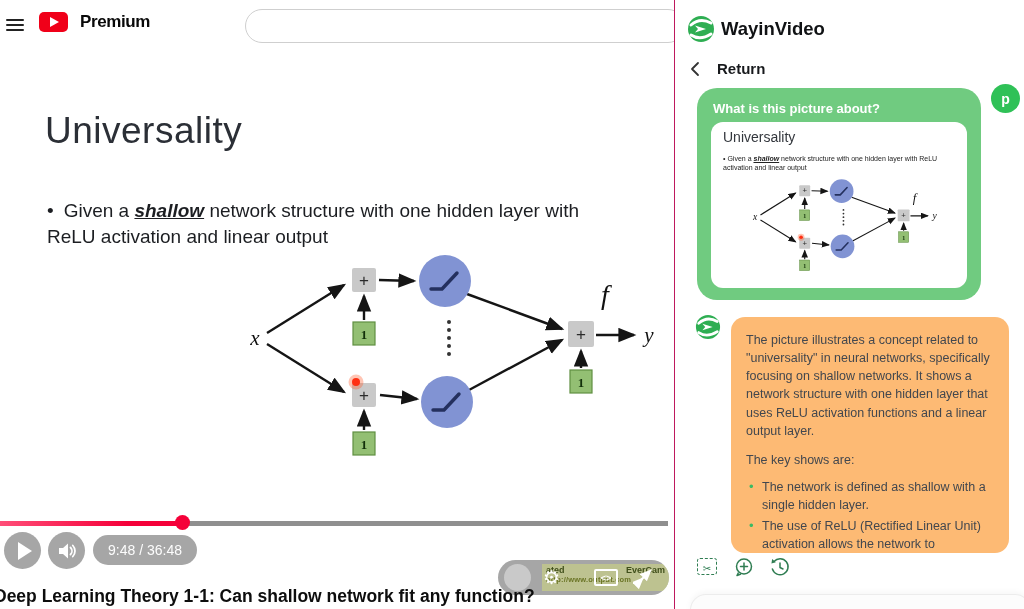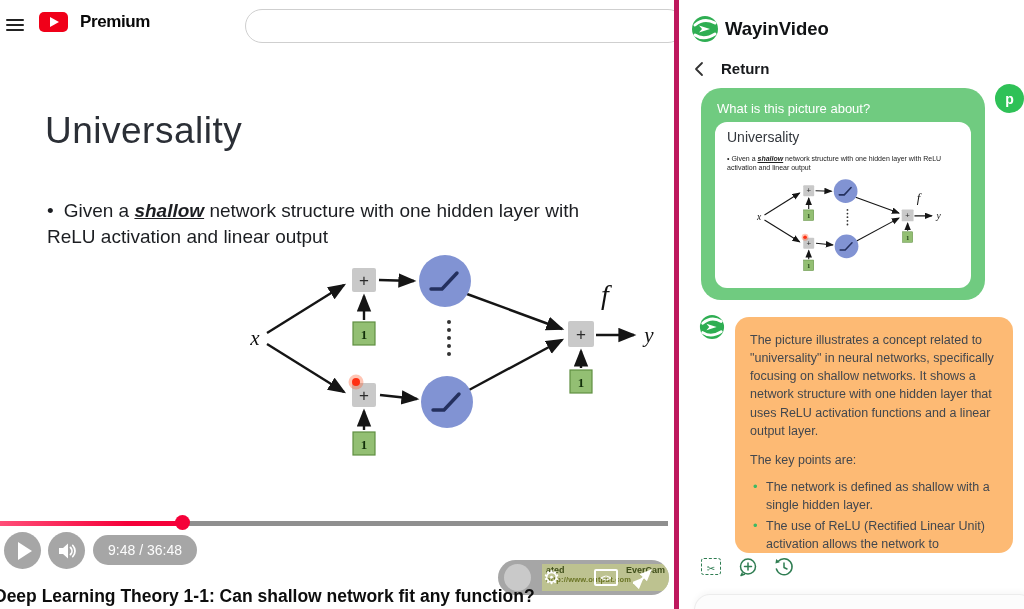--- a/index.html
+++ b/index.html
@@ -55,29 +55,29 @@
   .wm-l2 { font-size:7.5px; color:#6b7526; font-weight:700; letter-spacing:0.2px; }
   .pill-icon { position:absolute; top:6px; color:#fff; cursor:pointer; }
   .gear { left:45px; font-size:19px; line-height:22px; font-family:"DejaVu Sans", sans-serif; }
   .cc-box { left:96px; top:9px; width:24px; height:17px; border:2px solid #fff; border-radius:2px;
       font-size:9px; font-weight:700; color:#fff; display:flex; align-items:center; justify-content:center; }
   .resize-ic { left:135px; top:5px; }
 
   .video-title { position:absolute; left:-6px; top:586px; width:680px; font-size:17.5px; font-weight:700; color:#0d0d0d; white-space:nowrap; }
 
   
-  .sidebar { position:absolute; left:674px; top:0; width:350px; height:609px; background:#fff; border-left:5px solid #be185d; }
+  .sidebar { position:absolute; left:674px; top:0; width:350px; height:609px; background:#fff; border-left:1px solid #be185d; }
   .brand-row { position:absolute; left:12px; top:15px; display:flex; align-items:center; }
   .brand-name { font-size:18.5px; font-weight:700; color:#101214; margin-left:6px; }
   .brand-tagline { font-size:15px; font-weight:700; margin-left:6px; }
   .return-row { position:absolute; left:14px; top:60px; display:flex; align-items:center; cursor:pointer; }
   .return-label { font-size:15px; font-weight:600; color:#17191c; margin-left:16px; }
 
   .q-card { position:absolute; left:22px; top:88px; width:284px; height:212px; border-radius:20px; background:#70cb80; }
-  .q-text { position:absolute; left:16px; top:13px; font-size:13px; font-weight:400; color:#fff; }
+  .q-text { position:absolute; left:16px; top:13px; font-size:13px; font-weight:700; color:#fff; }
   .thumb-card { position:absolute; left:14px; top:34px; width:256px; height:166px; border-radius:12px; background:#fff; overflow:hidden; }
   .thumb-title { position:absolute; left:12px; top:7px; font-size:14px; color:#33373d; }
   .thumb-bullet { position:absolute; left:12px; top:32px; width:236px; font-size:7px; color:#222; line-height:1.3; }
   .thumb-bullet .em { font-weight:700; font-style:italic; text-decoration:underline; }
   .thumb-net { position:absolute; left:34px; top:56px; }
 
   .p-avatar { position:absolute; left:316px; top:84px; width:29px; height:29px; border-radius:50%; background:#2fc157;
       color:#fff; font-size:14px; font-weight:700; display:flex; align-items:center; justify-content:center; }
 
   .resp-avatar { position:absolute; left:20px; top:314px; }
@@ -261,21 +261,21 @@
     </div>
 
     <div class="p-avatar">p</div>
 
     <svg class="resp-avatar" width="26" height="26" viewBox="0 0 28 28">
         <use href="#wv-logo"></use>
       </svg>
 
     <div class="bubble">
       <p>The picture illustrates a concept related to "universality" in neural networks, specifically focusing on shallow networks. It shows a network structure with one hidden layer that uses ReLU activation functions and a linear output layer.</p>
-      <p class="p2">The key points are:</p>
+      <p class="p2">The key shows are:</p>
       <ul>
         <li>The network is defined as shallow with a single hidden layer.</li>
         <li>The use of ReLU (Rectified Linear Unit) activation allows the network to</li>
       </ul>
     </div>
 
     <div class="actions-row">
       <div class="action-ic">
         <div class="snip-box">✂</div>
       </div>

